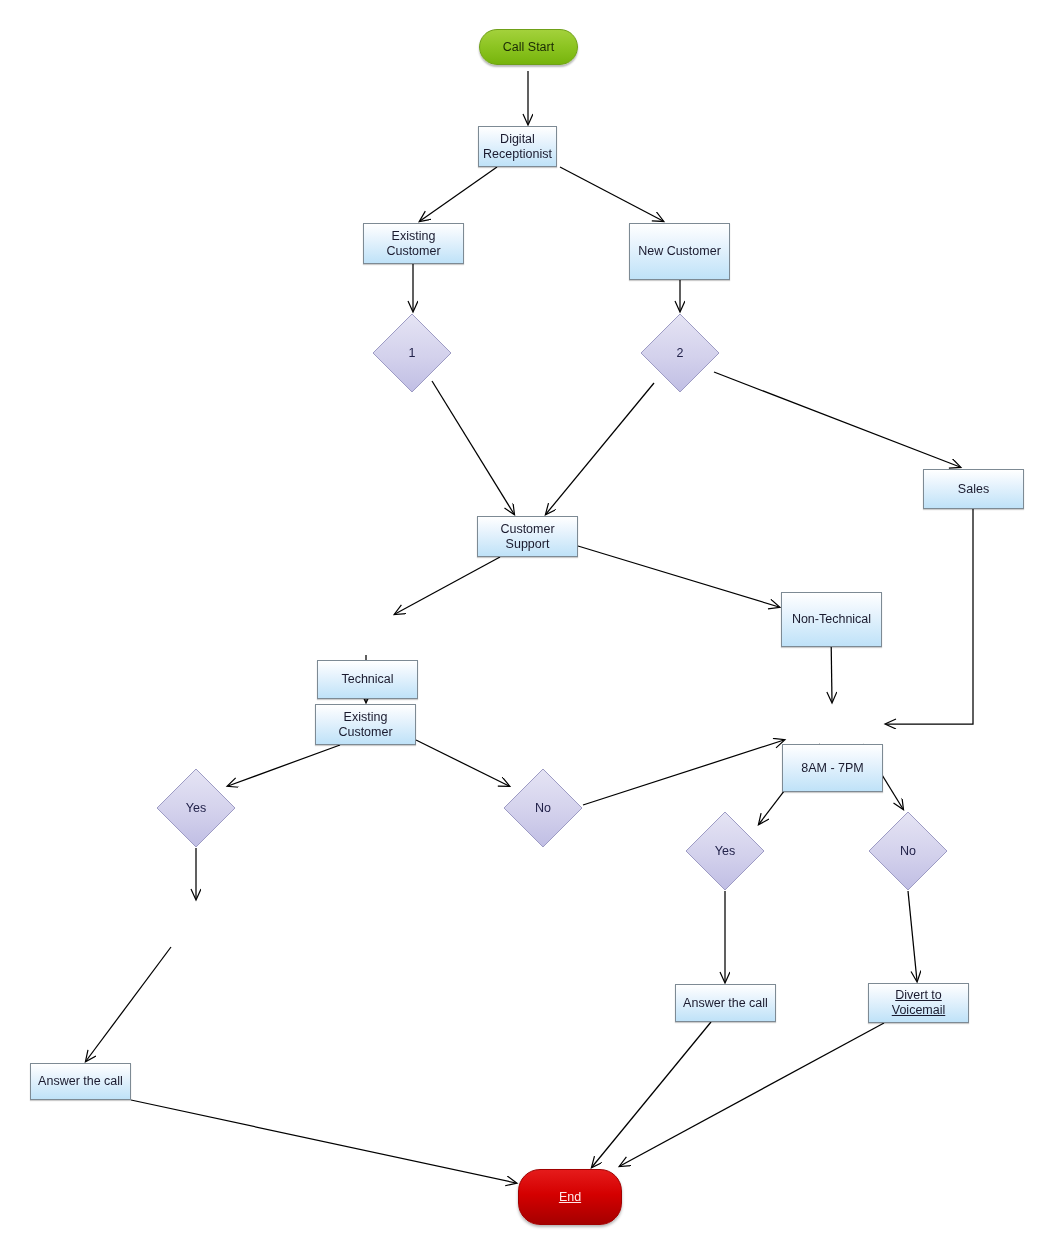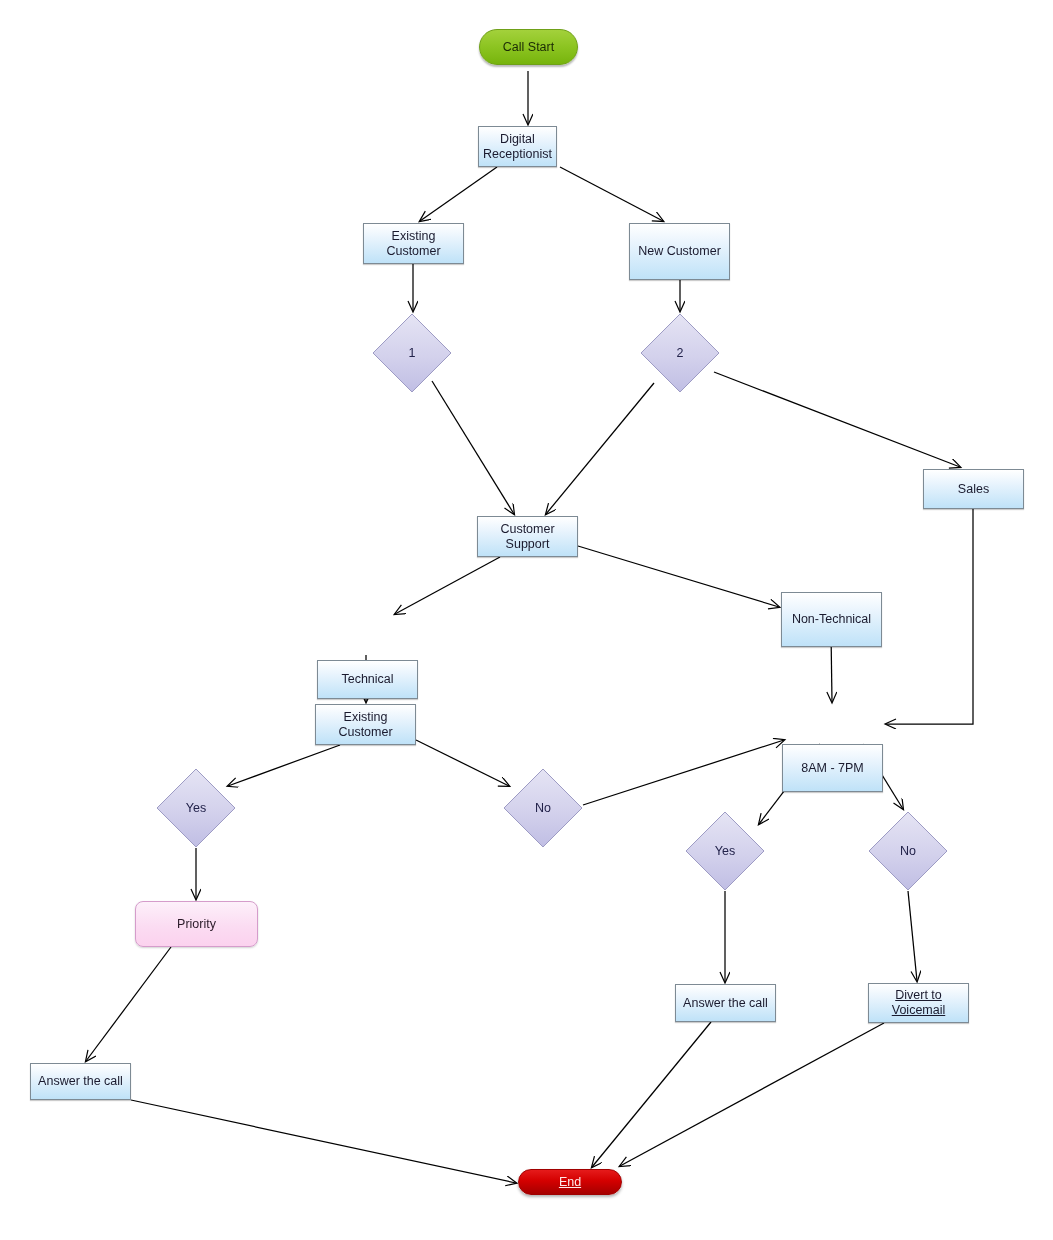--- a/index.html
+++ b/index.html
@@ -208,34 +208,31 @@
     <span class="diamond-label">Yes</span>
   </div>
 
   <div class="node decision" style="left:868px; top:811px; width:80px; height:80px;">
     <svg class="diamond-shape" viewBox="0 0 80 80" xmlns="http://www.w3.org/2000/svg">
       <polygon points="40,1 79,40 40,79 1,40" fill="url(#dg1)" stroke="#9d9bc4" stroke-width="1"></polygon>
     </svg>
     <span class="diamond-label">No</span>
   </div>
 
-  <div class="node priority" style="left:135px; top:901px; width:123px; height:46px;">
-    <span>Priority</span>
-  </div>
 
   <div class="node proc" style="left:675px; top:984px; width:101px; height:38px;">
     <span>Answer the call</span>
   </div>
 
   <div class="node proc" style="left:868px; top:983px; width:101px; height:40px;text-decoration:underline;">
     <span>Divert to
 Voicemail</span>
   </div>
 
   <div class="node proc" style="left:30px; top:1063px; width:101px; height:37px;">
     <span>Answer the call</span>
   </div>
 
-  <div class="node end" style="left:518px; top:1169px; width:104px; height:26px;text-decoration:underline;">
+  <div class="node end" style="left:518px; top:1169px; width:104px; height:56px;text-decoration:underline;">
     <span>End</span>
   </div>
 
 </div>
 
 </body></html>

